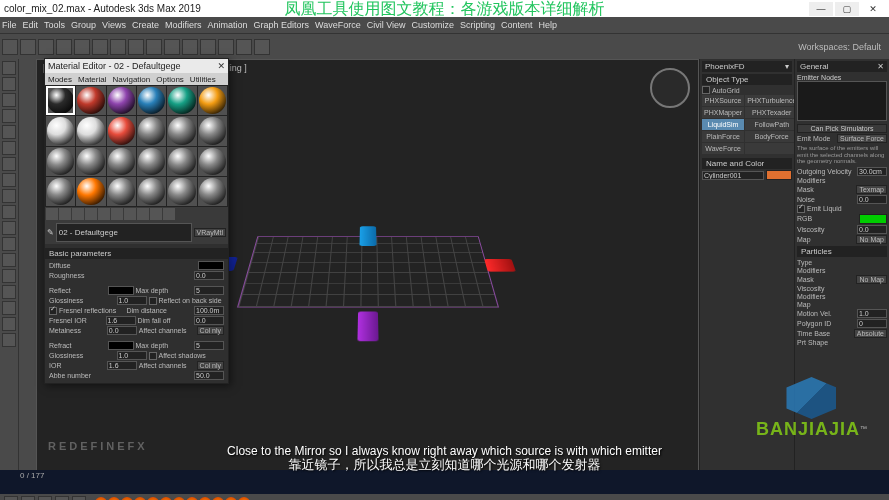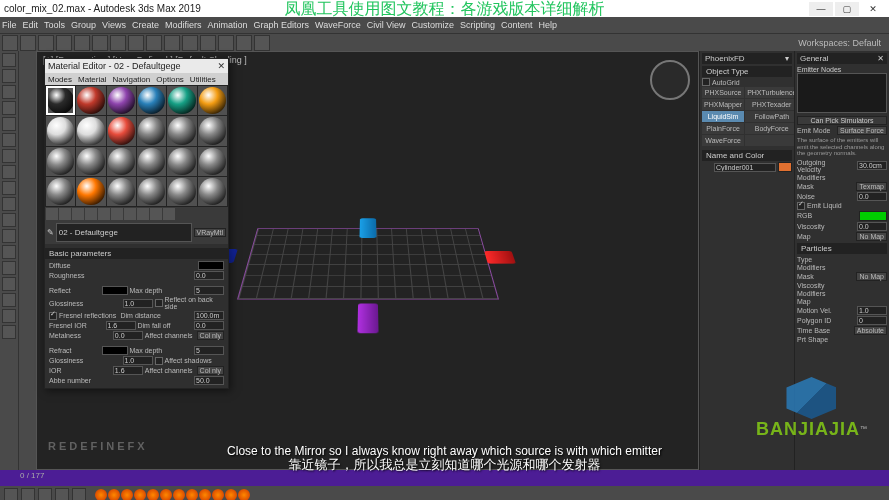--- a/index.html
+++ b/index.html
@@ -5,21 +5,21 @@
 * { margin:0; padding:0; box-sizing:border-box; font-family:"Segoe UI",Arial,sans-serif; }
 body { width:889px; height:500px; background:#393939; color:#ccc; font-size:9px; overflow:hidden; position:relative; }
 .titlebar { height:17px; background:#fff; color:#222; display:flex; align-items:center; padding:0 4px; font-size:10px; }
 .titlebar .tfile { margin-right:auto; }
 .win-btns { margin-left:auto; display:flex; gap:2px; }
 .win-btns span { width:24px; height:14px; display:flex; align-items:center; justify-content:center; background:#eee; color:#333; font-size:9px; }
 .win-btns .close { background:#fff; }
 .overlay-top { position:absolute; top:0; left:0; right:0; text-align:center; font-size:16px; color:#22c55e; z-index:50; line-height:17px; }
 .menubar { height:16px; background:#4a4a4a; display:flex; align-items:center; padding:0 2px; gap:6px; font-size:9px; color:#ddd; }
 .menubar span { cursor:pointer; }
-.toolbar { height:18px; background:#4a4a4a; display:flex; align-items:center; padding:0 2px; gap:2px; border-top:1px solid #333; }
+.toolbar { height:26px; background:#4a4a4a; display:flex; align-items:center; padding:0 2px; gap:2px; border-top:1px solid #333; }
 .tbtn { width:16px; height:16px; background:#555; border:1px solid #333; display:inline-block; }
 .workspace-label { margin-left:auto; margin-right:6px; font-size:9px; color:#bbb; }
 .main { display:flex; height:calc(500px - 17px - 16px - 18px - 30px); position:relative; }
 .leftbar { width:18px; background:#4a4a4a; display:flex; flex-direction:column; gap:2px; padding:2px; }
 .leftbar .lbtn { width:14px; height:14px; background:#555; border:1px solid #333; }
 .leftbar2 { width:18px; background:#4a4a4a; display:flex; flex-direction:column; gap:2px; padding:2px; border-left:1px solid #333; }
 .viewport-area { flex:1; background:#232323; position:relative; border:1px solid #555; }
 .vp-label { position:absolute; top:3px; left:6px; font-size:9px; color:#bbb; }
 .vp-gizmo { position:absolute; top:8px; right:8px; width:40px; height:40px; border:2px solid #777; border-radius:50%; background:#2a2a2a; }
 .scene { position:absolute; left:50%; top:50%; transform:translate(-50%,-50%); }
@@ -32,21 +32,21 @@
 .right-panels { width:190px; background:#4a4a4a; display:flex; }
 .modify-panel { width:95px; background:#303030; border-left:1px solid #222; padding:2px; font-size:8px; }
 .phx-panel { width:95px; background:#303030; border-left:1px solid #222; padding:2px; font-size:8px; }
 .panel-hdr { background:#222; color:#ccc; padding:1px 3px; font-size:8px; margin-bottom:2px; display:flex; align-items:center; }
 .panel-hdr .x { margin-left:auto; }
 .otype-grid { display:grid; grid-template-columns:1fr 1fr; gap:1px; margin-bottom:4px; }
 .otype-grid div { background:#3a3a3a; padding:2px 2px; font-size:7px; text-align:center; color:#bbb; }
 .otype-grid .sel { background:#5a8ab0; color:#fff; }
 .param-row { display:flex; align-items:center; gap:2px; margin:1px 0; font-size:7px; }
 .param-row label { flex:1; color:#bbb; }
-.param-row input[type=text] { width:30px; background:#222; border:1px solid #555; color:#ccc; font-size:7px; padding:0 1px;margin-left:12px; }
+.param-row input[type=text] { width:30px; background:#222; border:1px solid #555; color:#ccc; font-size:7px; padding:0 1px; }
 .swatch { width:28px; height:10px; border:1px solid #222; display:inline-block; }
 .swatch.green { background:#0c0; }
 .swatch.orange { background:#e07030; }
 .note { font-size:6px; color:#999; line-height:1.1; margin:2px 0; }
 .emitter-well { height:40px; background:#1a1a1a; border:1px solid #555; margin-bottom:3px; }
 
 .mat-editor { position:absolute; left:44px; top:58px; width:185px; background:#3a3a3a; border:1px solid #222; z-index:40; box-shadow:2px 2px 8px rgba(0,0,0,.5); }
 .mat-title { height:14px; background:#eaeaea; color:#222; font-size:9px; display:flex; align-items:center; padding:0 3px; }
 .mat-title .x { margin-left:auto; color:#333; }
 .mat-menu { height:12px; background:#d0d0d0; color:#222; font-size:8px; display:flex; gap:6px; padding:0 3px; align-items:center; }
@@ -59,21 +59,21 @@
 .mat-name { display:flex; align-items:center; gap:2px; padding:2px; font-size:8px; }
 .mat-name input { flex:1; background:#222; border:1px solid #555; color:#ccc; font-size:8px; padding:4px 2px; }
 .rollout { background:#2f2f2f; padding:2px 4px; font-size:8px; }
 .rollout-hdr { background:#222; margin:2px -4px; padding:1px 4px; }
 .rollout .param-row label { font-size:7px; }
 .black-sw { width:26px; height:9px; background:#000; border:1px solid #555; display:inline-block; }
 .sub-btn { background:#444; border:1px solid #222; font-size:7px; padding:0 2px; color:#bbb; }
 .btn-wide { width:42px; background:#3a3a3a; border:1px solid #222; font-size:7px; text-align:center; }
 
 .bottom { position:absolute; bottom:0; left:0; right:0; height:30px; background:#4a4a4a; }
-.timeline { height:16px; background:#4c1d95; position:relative; }
+.timeline { height:24px; background:#0f172a; position:relative; }
 .timeline .frames { position:absolute; left:20px; top:1px; font-size:8px; color:#aaa; }
 .transport { height:18px; display:flex; align-items:center; padding:0 4px; gap:3px; }
 .transport .tbtn2 { width:14px; height:14px; background:#555; border:1px solid #333; }
 .fire-icons { display:flex; gap:1px; margin-left:6px; }
 .fire-icons span { width:12px; height:12px; background:radial-gradient(circle,#ff8800,#cc3300); border-radius:50%; }
 .subtitle-en { position:absolute; bottom:42px; left:50%; transform:translateX(-50%); color:#fff; font-size:12px; text-shadow:1px 1px 2px #000; z-index:60; white-space:nowrap; }
 .subtitle-zh { position:absolute; bottom:26px; left:50%; transform:translateX(-50%); color:#fff; font-size:13px; text-shadow:1px 1px 2px #000; z-index:60; white-space:nowrap; }
 .watermark { position:absolute; right:22px; bottom:60px; display:flex; flex-direction:column; align-items:center; z-index:45; opacity:.85; }
 .watermark .cube { width:50px; height:42px; background:linear-gradient(135deg,#2a7ab8 50%,#1a5a90 50%); clip-path:polygon(50% 0,100% 25%,100% 75%,50% 100%,0 75%,0 25%); }
 .watermark .txt { font-size:18px; font-weight:bold; color:#84cc16; letter-spacing:1px; }

